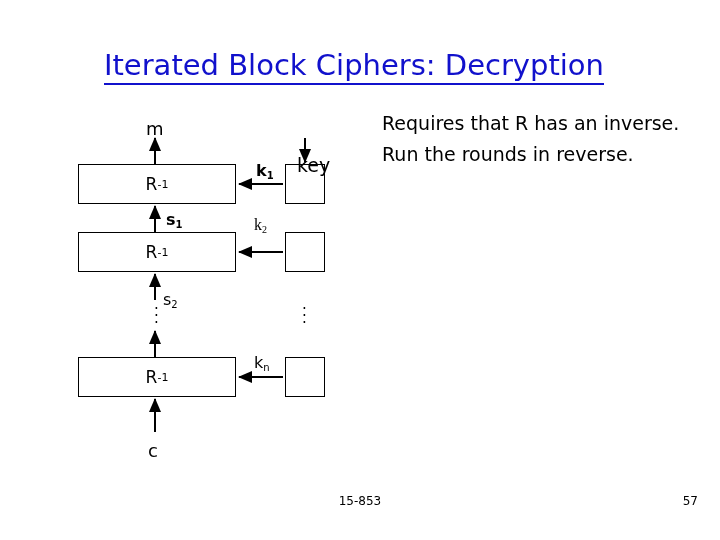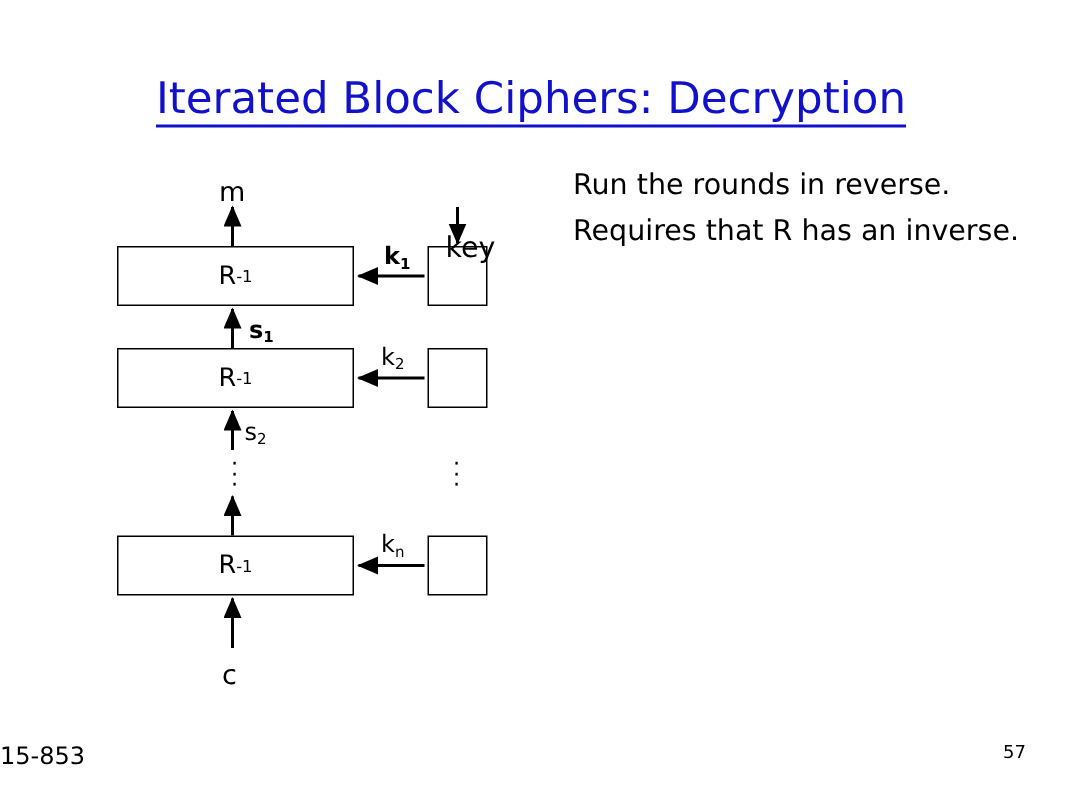--- a/index.html
+++ b/index.html
@@ -103,26 +103,27 @@
     padding-left: 26px;
     text-indent: -26px;
   }
 
   
   .footer-center {
     position: absolute;
     left: 0;
     top: 494px;
     width: 720px;
-    font-size: 16px;
+    text-align: center;
+    font-size: 12px;
     color: #000000;
   }
   .footer-right {
     position: absolute;
-    right: 36px;
+    right: 22px;
     top: 494px;
     font-size: 12px;
     color: #000000;
   }
   svg.arrows {
     position: absolute;
     left: 0;
     top: 0;
     width: 720px;
     height: 540px;
@@ -161,28 +162,28 @@
 
     <div class="lbl" style="left:146px; top:118px; font-size:18px;">m</div>
 
     <div class="lbl" style="left:148px; top:440px; font-size:18px;">c</div>
 
     <div class="keylbl" style="left:297px; top:118px;margin-top:36px;">key</div>
 
     <div class="lbl" style="left:166px; top:210px;font-weight:bold;">
       <span>s</span><sub>1</sub>
     </div>
-    <div class="lbl" style="left:163px; top:278px;">
+    <div class="lbl" style="left:163px; top:290px;">
       <span>s</span><sub>2</sub>
     </div>
 
     <div class="lbl" style="left:256px; top:161px;font-weight:bold;">
       <span>k</span><sub>1</sub>
     </div>
-    <div class="lbl" style="left:254px; top:228px;">
+    <div class="lbl" style="left:254px; top:216px;font-family:Liberation Serif, serif;">
       <span>k</span><sub>2</sub>
     </div>
     <div class="lbl" style="left:254px; top:353px;">
       <span>k</span><sub>n</sub>
     </div>
 
     <div class="dots" style="left:154px; top:306px;">
       ·<br>·<br>·
     </div>
     <div class="dots" style="left:302px; top:306px;">
@@ -212,20 +213,20 @@
         <line x1="283" y1="184" x2="239" y2="184"></line>
 
         <line x1="283" y1="252" x2="239" y2="252"></line>
 
         <line x1="283" y1="377" x2="239" y2="377"></line>
       </g>
     </svg>
   </div>
 
   <div class="right-text">
+    <p>Requires that R has an inverse.</p>
     <p>Run the rounds in reverse.</p>
-    <p>Requires that R has an inverse.</p>
   </div>
 
   <div class="footer-center">15-853</div>
   <div class="footer-right">57</div>
 
 </div>
 
 </body></html>

